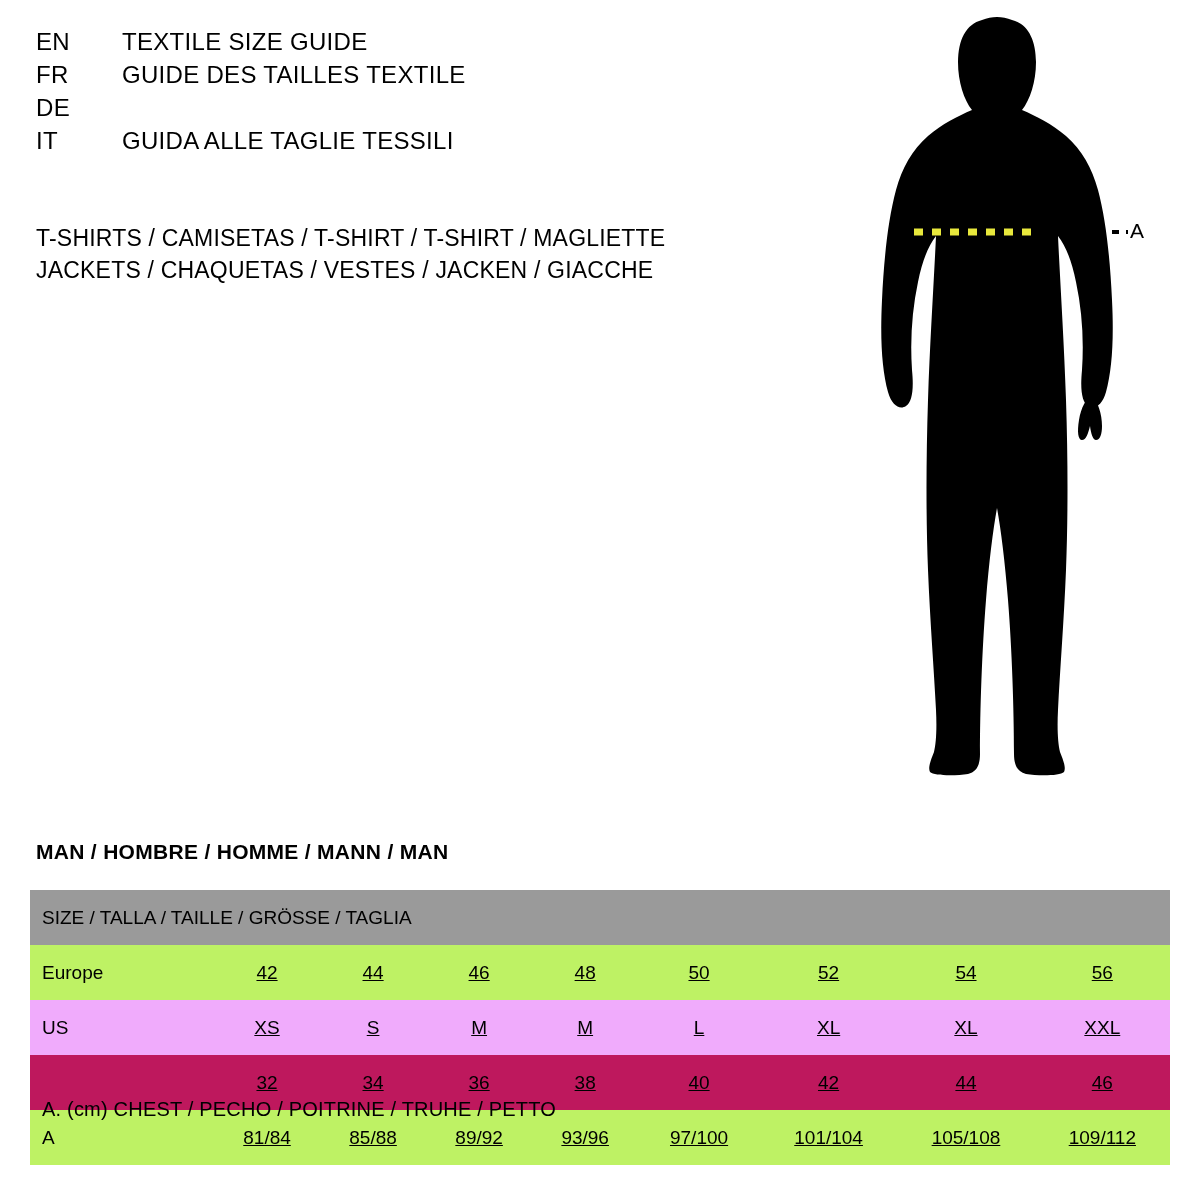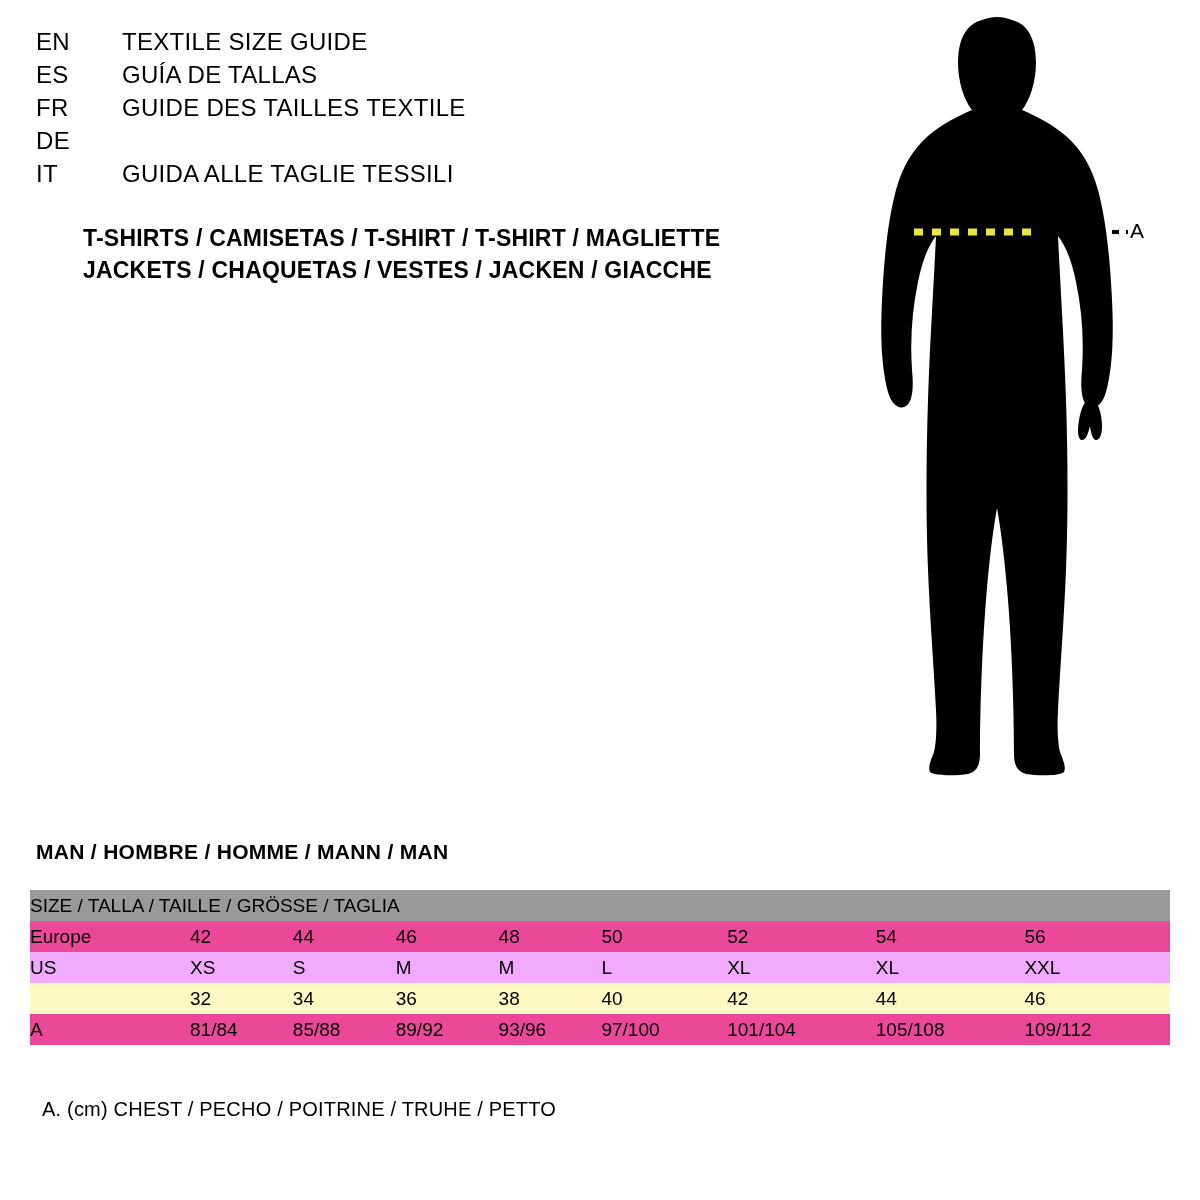--- a/index.html
+++ b/index.html
@@ -42,25 +42,24 @@
 
   
   #category-block {
     position: absolute;
     left: 36px;
     top: 222px;
     width: 720px;
   }
   .category-line {
     font-size: 23px;
-    font-weight: bold;
+    font-weight: normal;
     letter-spacing: 0.2px;
     line-height: 32px;
     white-space: nowrap;
-    margin-left: 47px;
   }
 
   
   #figure-area {
     position: absolute;
     left: 830px;
     top: 10px;
     width: 340px;
     height: 790px;
   }
@@ -85,35 +84,37 @@
   #size-table {
     position: absolute;
     left: 30px;
     top: 890px;
     width: 1140px;
     border-collapse: collapse;
     font-size: 19px;
   }
   #size-table td {
     height: 31px;
-    padding: 0;
+    padding: 12px;
     vertical-align: middle;
   }
   .band-dark { background: #9a9a9a; }
   .band-mid  { background: #f0abfc; }
-  .band-light{ background: #fef9c3; }
-  .band-white{ background: #ec4899; }
+  .band-light{ background: #be185d; }
+  .band-white{ background: #bef264; }
 
   .rowlabel {
     padding-left: 12px;
     text-align: left;
     width: 160px;
     white-space: nowrap;
   }
   .cellval {
+    text-align: center;
+    text-decoration: underline;
   }
   .header-band td {
     height: 30px;
     font-size: 19px;
   }
 
   #footnote {
     position: absolute;
     left: 42px;
     top: 1098px;
@@ -122,24 +123,20 @@
     white-space: nowrap;
   }
 </style>
 </head>
 <body>
 
 <div id="lang-block">
   <div class="lang-row">
     <span class="lang-code">EN</span>
     <span class="lang-text">TEXTILE SIZE GUIDE</span>
-  </div>
-  <div class="lang-row">
-    <span class="lang-code">ES</span>
-    <span class="lang-text">GUÍA DE TALLAS</span>
   </div>
   <div class="lang-row">
     <span class="lang-code">FR</span>
     <span class="lang-text">GUIDE DES TAILLES TEXTILE</span>
   </div>
   <div class="lang-row">
     <span class="lang-code">DE</span>
   </div>
   <div class="lang-row">
     <span class="lang-code">IT</span>

